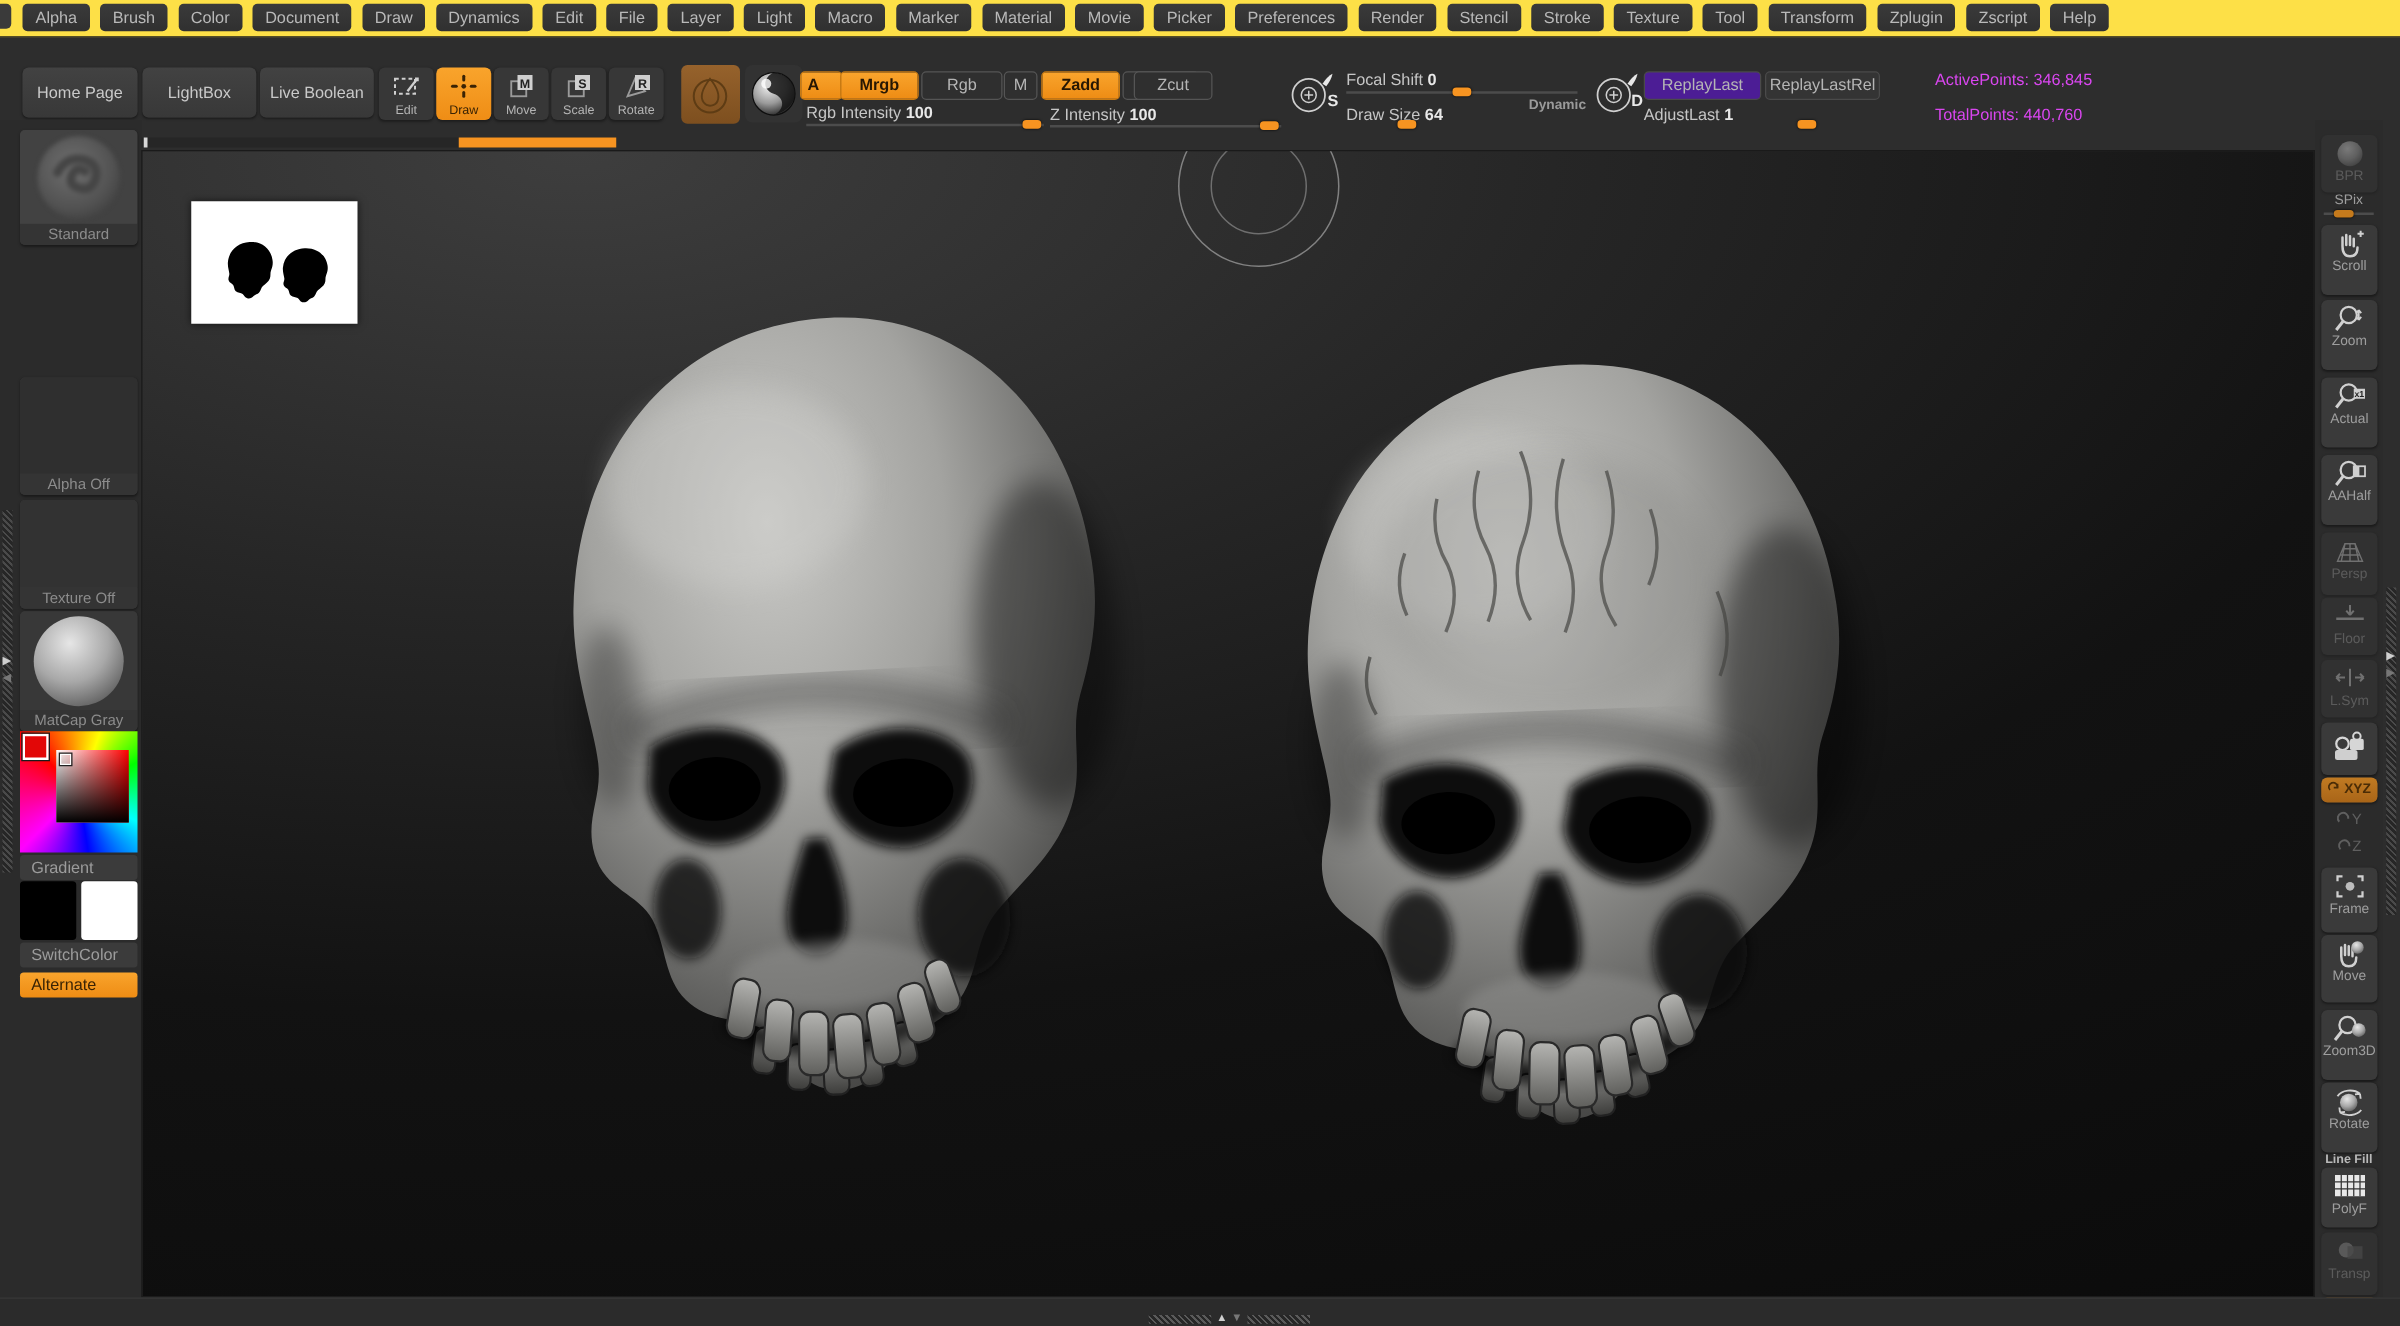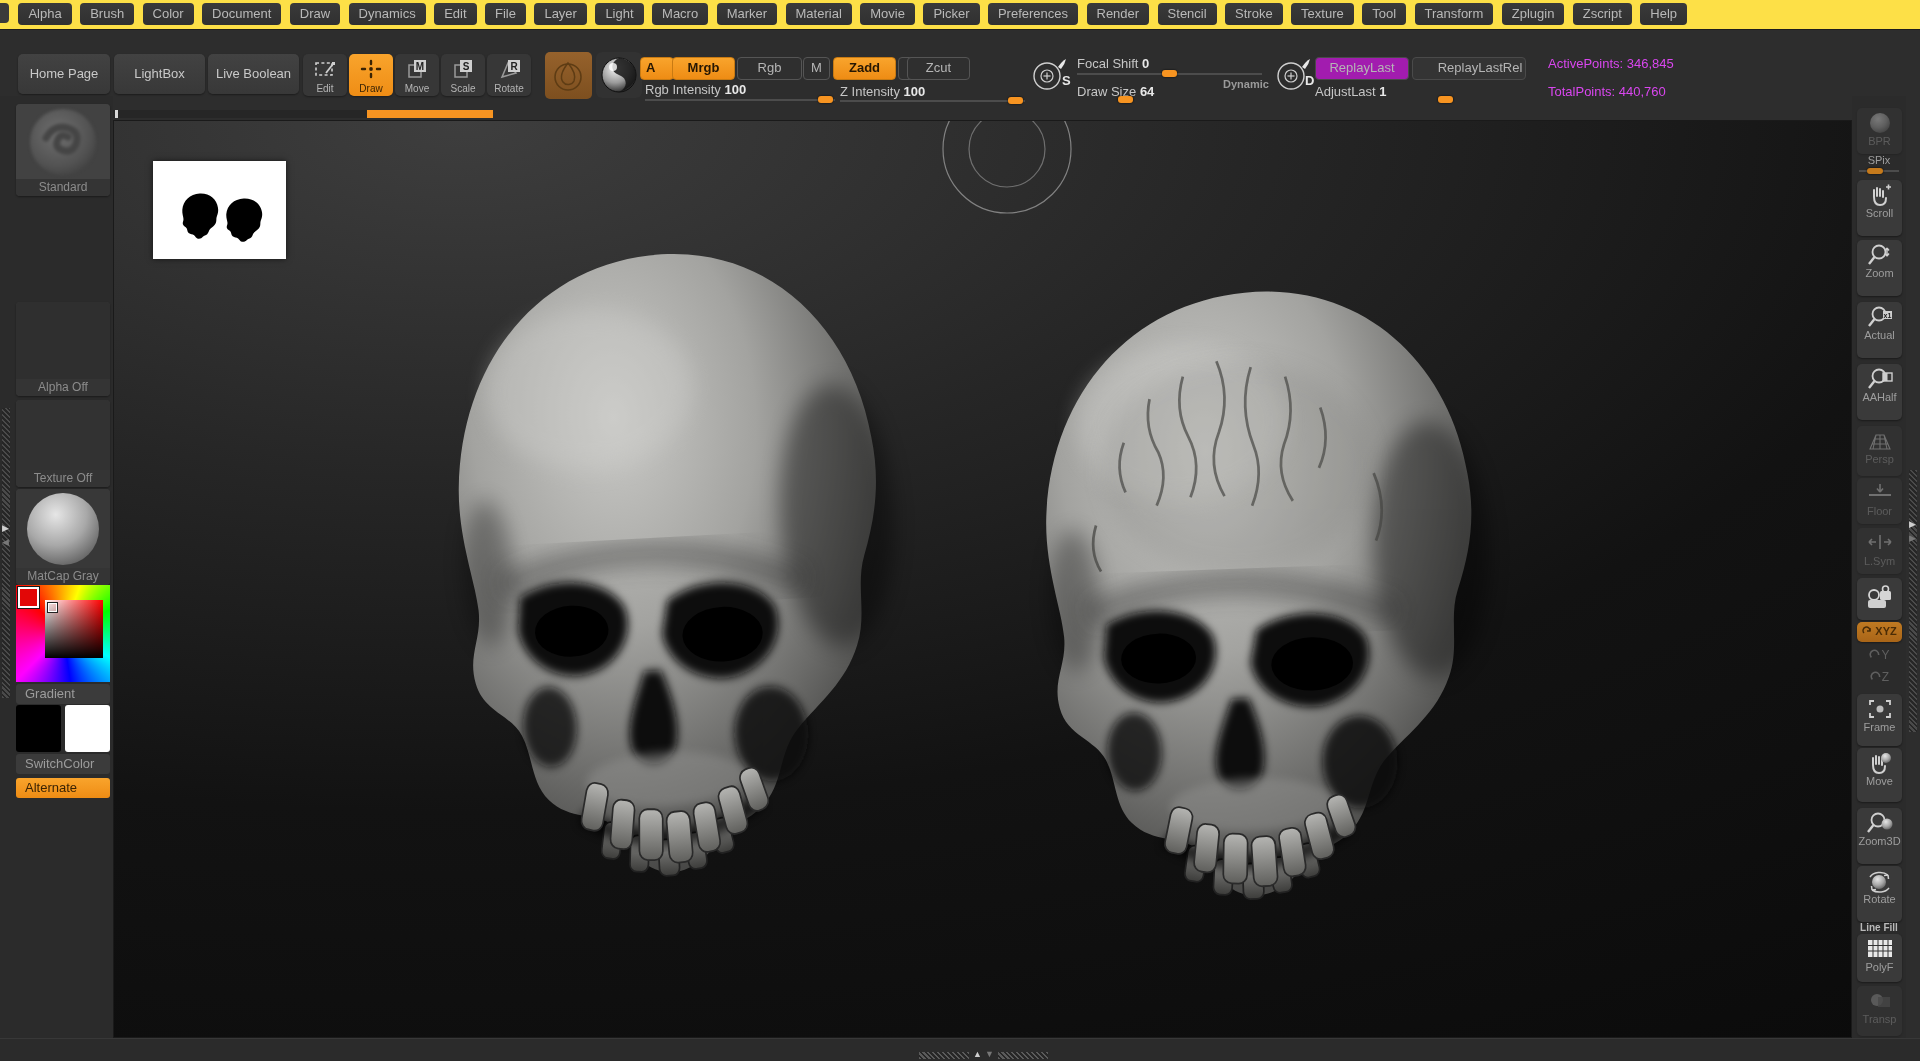--- a/index.html
+++ b/index.html
@@ -247,22 +247,22 @@
     <svg width="44" height="44" viewBox="0 0 44 44">
       <circle cx="19" cy="24" r="13" fill="none" stroke="#cfcfcf" stroke-width="1.4"></circle>
       <circle cx="19" cy="24" r="6" fill="none" stroke="#cfcfcf" stroke-width="1.2"></circle>
       <line x1="19" y1="20.5" x2="19" y2="27.5" stroke="#cfcfcf" stroke-width="1.2"></line>
       <line x1="15.5" y1="24" x2="22.5" y2="24" stroke="#cfcfcf" stroke-width="1.2"></line>
       <path d="M30,15 Q34,9 38,7 Q37,12 33,17 Z" fill="#e8e8e8"></path>
       <text x="33" y="33" font-size="13" font-weight="bold" fill="#e8e8e8">D</text>
     </svg>
   </div>
 
-  <div class="tag" style="left:1315px;width:92px;border:1px solid #4a4a4a;background:#a21caf;">ReplayLast</div>
-  <div class="tag" style="left:1412px;width:90px;border:1px solid #4a4a4a;background:#343434;padding-left:22px;">ReplayLastRel</div>
+  <div class="tag" style="left:1315px;width:92px;border:1px solid #4a4a4a;background:#4c1d95;">ReplayLast</div>
+  <div class="tag" style="left:1412px;width:90px;border:1px solid #4a4a4a;background:#343434;">ReplayLastRel</div>
   <div class="sl-label" style="left:1315px;top:54px;"><span>AdjustLast</span> <b>1</b></div>
   <div class="sl-handle" style="left:1438px;top:66px;"></div>
 
   <div class="statline" style="left:1508px;top:26px;">ActivePoints: 346,845</div>
   <div class="statline" style="left:1508px;top:54px;">TotalPoints: 440,760</div>
 
   <div class="substrip">
     <span class="tick"></span>
     <span class="oseg"></span>
   </div>

